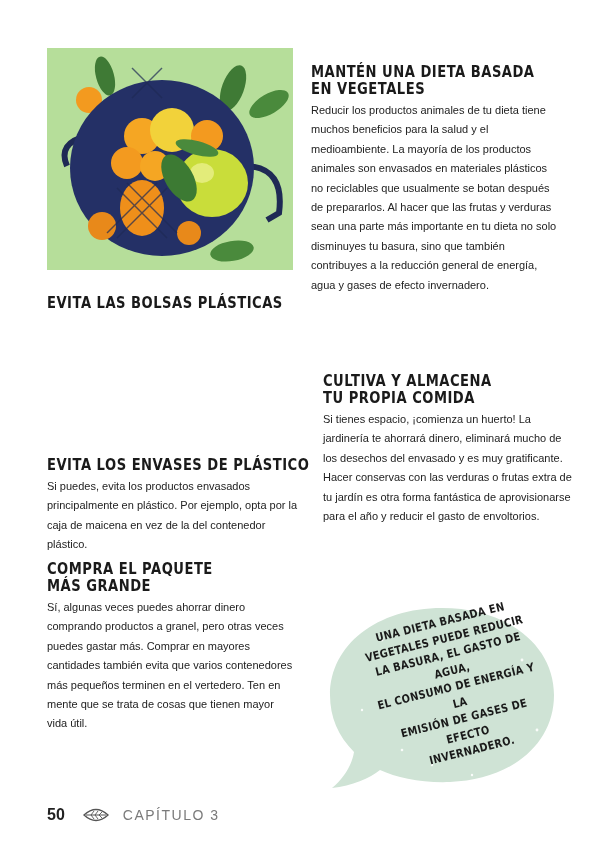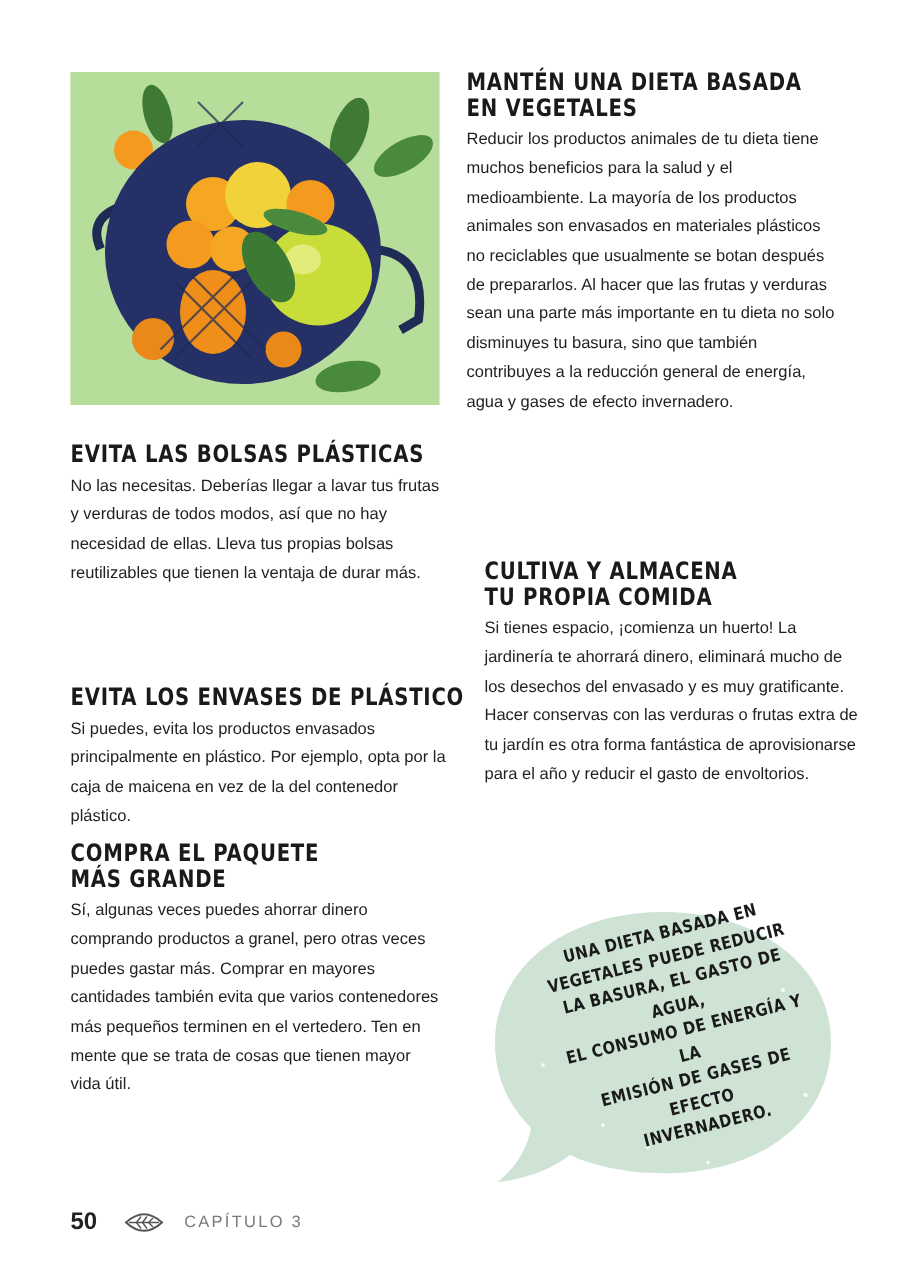--- a/index.html
+++ b/index.html
@@ -15,21 +15,21 @@
            background:#b6de9a; overflow:hidden; }
   #bubble { position:absolute; left:322px; top:600px; width:240px; height:190px; }
   .bubble-text { position:absolute; left:356px; top:612px; width:200px;
                  transform:rotate(-14deg); transform-origin:center;
                  font-family:"DejaVu Sans", sans-serif; font-weight:bold;
                  font-size:11.5px; line-height:16.5px; text-align:center;
                  letter-spacing:0.4px; color:#1a1a1a; }
   .bubble-line { display:block; transform:scaleX(0.85); }
   #footer { position:absolute; left:47px; top:806px; display:flex; align-items:center; }
   .page-num { font-weight:bold; font-size:16px; color:#222; }
-  .chapter { font-size:11px; letter-spacing:1.5px; color:#7a7a7a; margin-left:14px; }
+  .chapter { font-size:14px; letter-spacing:1.5px; color:#7a7a7a; margin-left:14px; }
   .leaf { margin-left:18px; }
 </style>
 </head>
 <body>
 
 <div id="photo">
   <svg width="246" height="222" viewBox="0 0 246 222">
     <rect width="246" height="222" fill="#b6de9a"></rect>
 
     <ellipse cx="58" cy="28" rx="9" ry="20" fill="#3f7a35" transform="rotate(-15 58 28)"></ellipse>
@@ -65,39 +65,38 @@
       <line x1="85" y1="20" x2="115" y2="50"></line>
       <line x1="115" y1="20" x2="85" y2="50"></line>
     </g>
   </svg>
 </div>
 
 <div class="block" style="left:47px; top:294px; width:250px;">
   <h2 class="heading">
     <span>EVITA LAS BOLSAS PLÁSTICAS</span>
   </h2>
-  <p class="body-text">No las necesitas. Deberías llegar a lavar tus frutas y verduras de todos modos, así que no hay necesidad de ellas. Lleva tus propias bolsas reutilizables que tienen la ventaja de durar más.</p>
 </div>
 
 <div class="block" style="left:47px; top:456px; width:252px;">
   <h2 class="heading">
     <span>EVITA LOS ENVASES DE PLÁSTICO</span>
   </h2>
   <p class="body-text">Si puedes, evita los productos envasados principalmente en plástico. Por ejemplo, opta por la caja de maicena en vez de la del contenedor plástico.</p>
 </div>
 
 <div class="block" style="left:47px; top:560px; width:250px;">
   <h2 class="heading">
     <span>COMPRA EL PAQUETE</span><br>
     <span>MÁS GRANDE</span>
   </h2>
   <p class="body-text">Sí, algunas veces puedes ahorrar dinero comprando productos a granel, pero otras veces puedes gastar más. Comprar en mayores cantidades también evita que varios contenedores más pequeños terminen en el vertedero. Ten en mente que se trata de cosas que tienen mayor vida útil.</p>
 </div>
 
-<div class="block" style="left:311px; top:46px; width:248px;">
+<div class="block" style="left:311px; top:63px; width:248px;">
   <h2 class="heading">
     <span>MANTÉN UNA DIETA BASADA</span><br>
     <span>EN VEGETALES</span>
   </h2>
   <p class="body-text">Reducir los productos animales de tu dieta tiene muchos beneficios para la salud y el medioambiente. La mayoría de los productos animales son envasados en materiales plásticos no reciclables que usualmente se botan después de prepararlos. Al hacer que las frutas y verduras sean una parte más importante en tu dieta no solo disminuyes tu basura, sino que también contribuyes a la reducción general de energía, agua y gases de efecto invernadero.</p>
 </div>
 
 <div class="block" style="left:323px; top:372px; width:250px;">
   <h2 class="heading">
     <span>CULTIVA Y ALMACENA</span><br>

